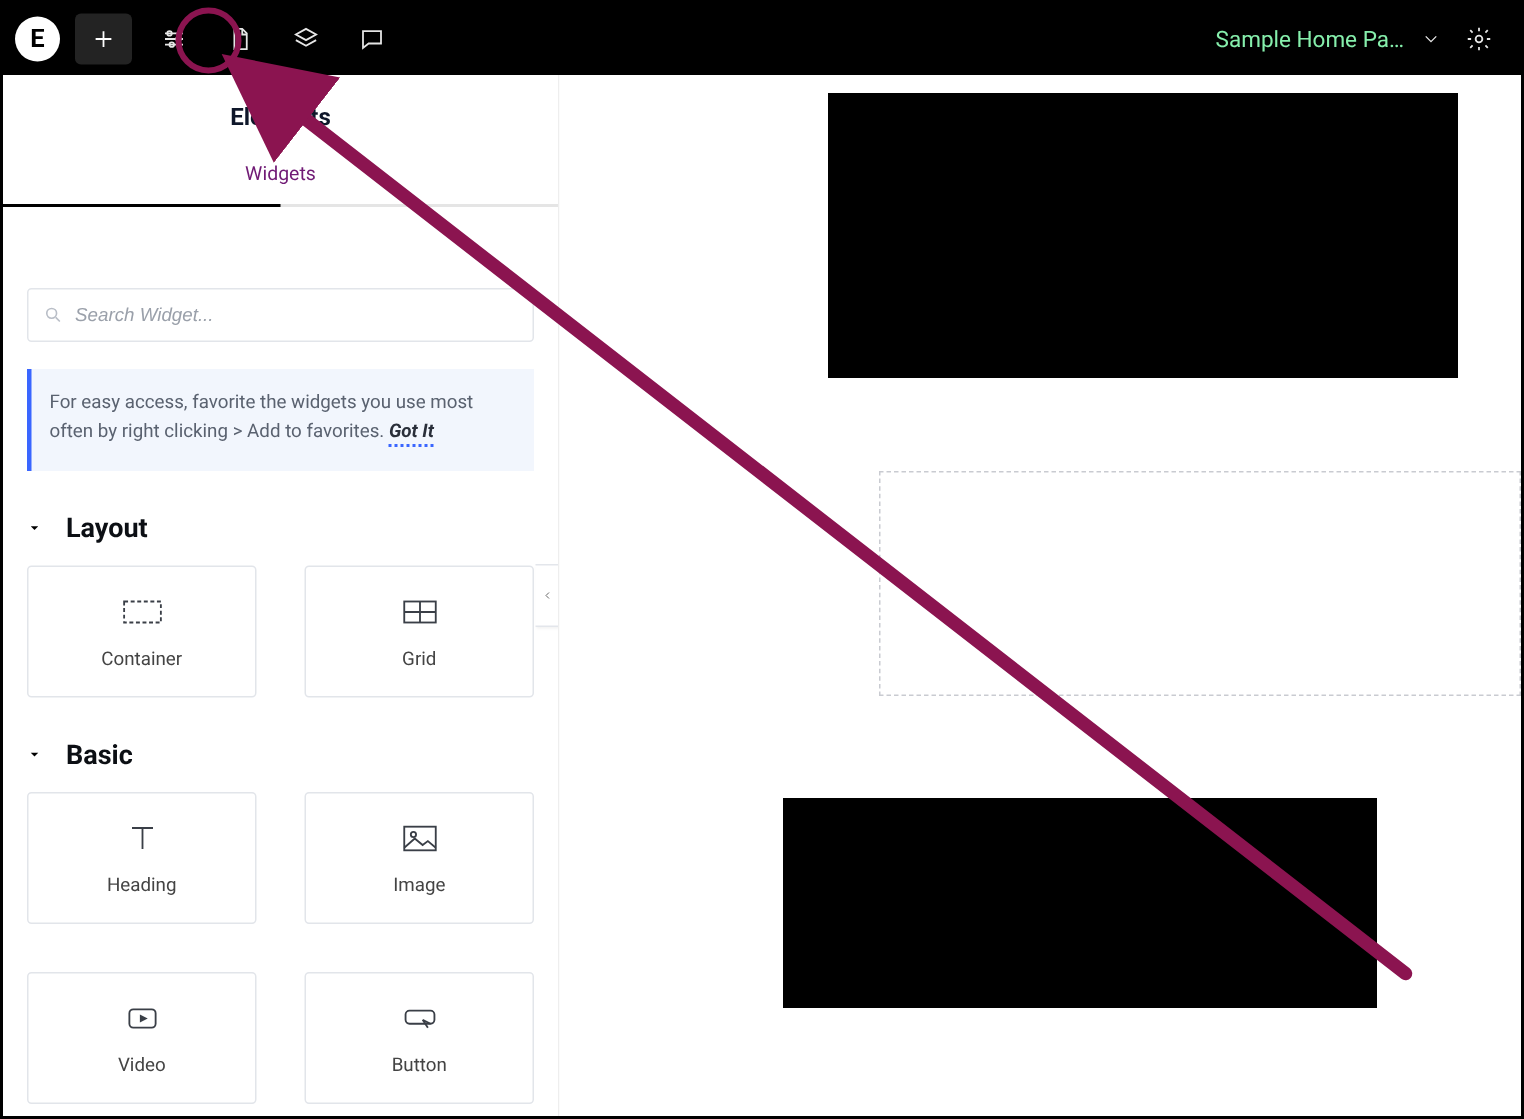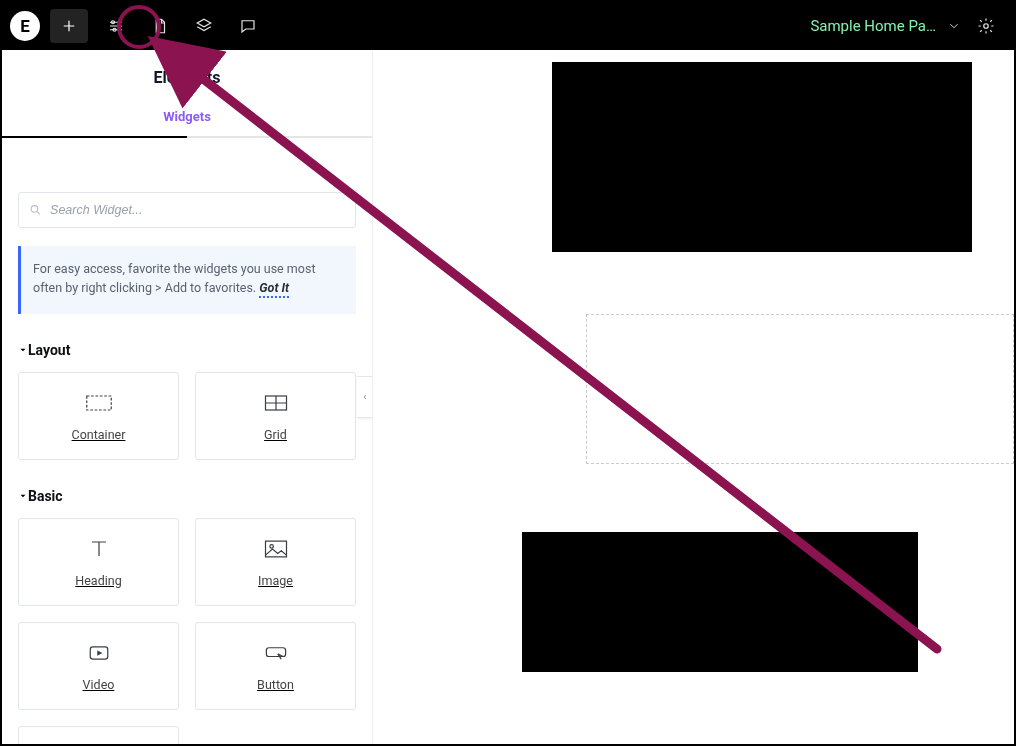--- a/index.html
+++ b/index.html
@@ -35,21 +35,21 @@
   .body { display:flex; height: calc(746px - 48px - 4px); }
   .sidebar {
     width: 371px; flex:0 0 371px; border-right:1px solid #eee; background:#fff;
     position:relative; padding-bottom:6px; overflow:hidden;
   }
   .canvas { flex:1; position:relative; background:#fff; }
 
   .panel-title { text-align:center; font-size:16px; font-weight:700; color:#0f172a; padding:18px 0 12px; }
   .tabs { display:flex; }
   .tab { flex:1; text-align:center; font-size:13px; color:#444; padding:10px 0 12px; cursor:pointer; }
-  .tab.active { color:#8b5cf6; font-weight:700; }
+  .tab.active { color:#701a75; font-weight:400; }
   .tab-underline { height:2px; background:#e5e5e5; position:relative; }
   .tab-underline .bar { position:absolute; left:0; width:50%; height:2px; background:#000; }
 
   .search-wrap { padding:14px 16px 0;margin-top:40px; }
   .search {
     display:flex; align-items:center; gap:8px; border:1px solid #e2e5ea; border-radius:3px;
     padding:0 10px; height:36px; background:#fff;
   }
   .search svg{ width:14px; height:14px; stroke:#b9bec7; fill:none; stroke-width:2;}
   .search input{
@@ -60,26 +60,26 @@
   .tip {
     margin:18px 16px 0; background:#f2f6fd; border-left:3px solid #3a66ff;
     padding:14px 12px 16px; font-size:12.5px; color:#5a6270; line-height:1.5;
   }
   .tip .gotit{
     font-weight:700; font-style:italic; color:#2a2f3a;
     border-bottom:2px dotted #3a66ff; padding-bottom:1px; cursor:pointer;
   }
 
   .section-head{
-    display:flex; align-items:center; gap:0; padding:28px 16px 8px;
-    font-size:14px; font-weight:700; color:#0c0f14;
+    display:flex; align-items:center; gap:16px; padding:28px 16px 8px;
+    font-size:18px; font-weight:700; color:#0c0f14;
   }
   .section-head .caret{ width:10px; height:10px; }
   .grid2{
-    display:grid; grid-template-columns:1fr 1fr; gap:16px; padding:6px 16px 0;text-decoration:underline;
+    display:grid; grid-template-columns:1fr 1fr; gap:32px; padding:6px 16px 0;
   }
   .widget{
     border:1px solid #e2e5ea; border-radius:3px; height:88px;
     display:flex; flex-direction:column; align-items:center; justify-content:center;
     gap:10px; cursor:grab; background:#fff;
   }
   .widget .wicon{ height:28px; display:flex; align-items:center; justify-content:center; }
   .widget .wicon svg{ width:28px; height:24px; fill:none; stroke:#3a3f47; stroke-width:1.4; }
   .widget .wlabel{ font-size:12.5px; color:#444; }
 

